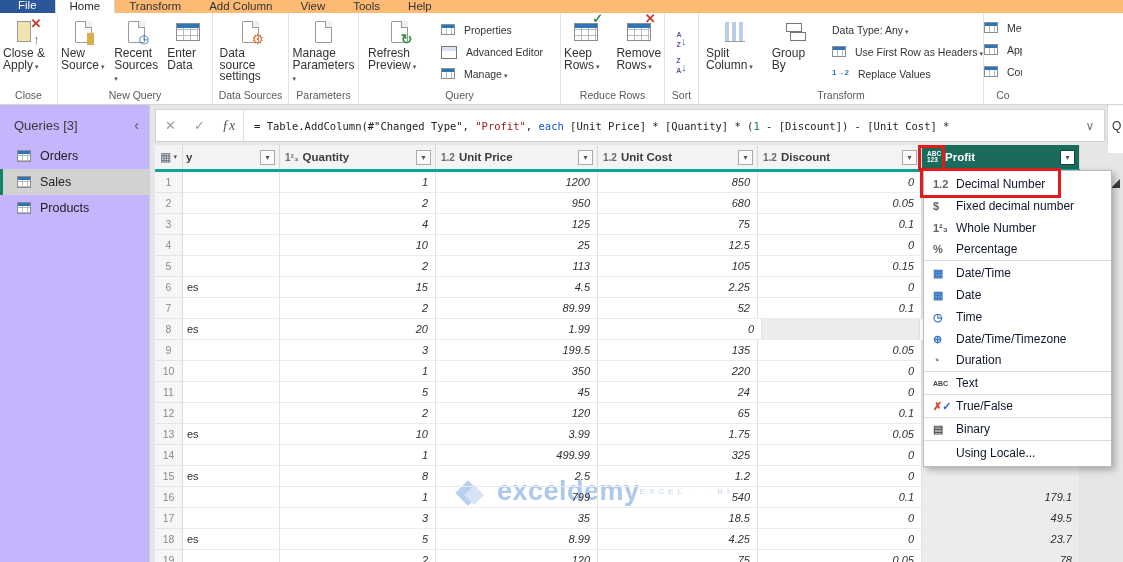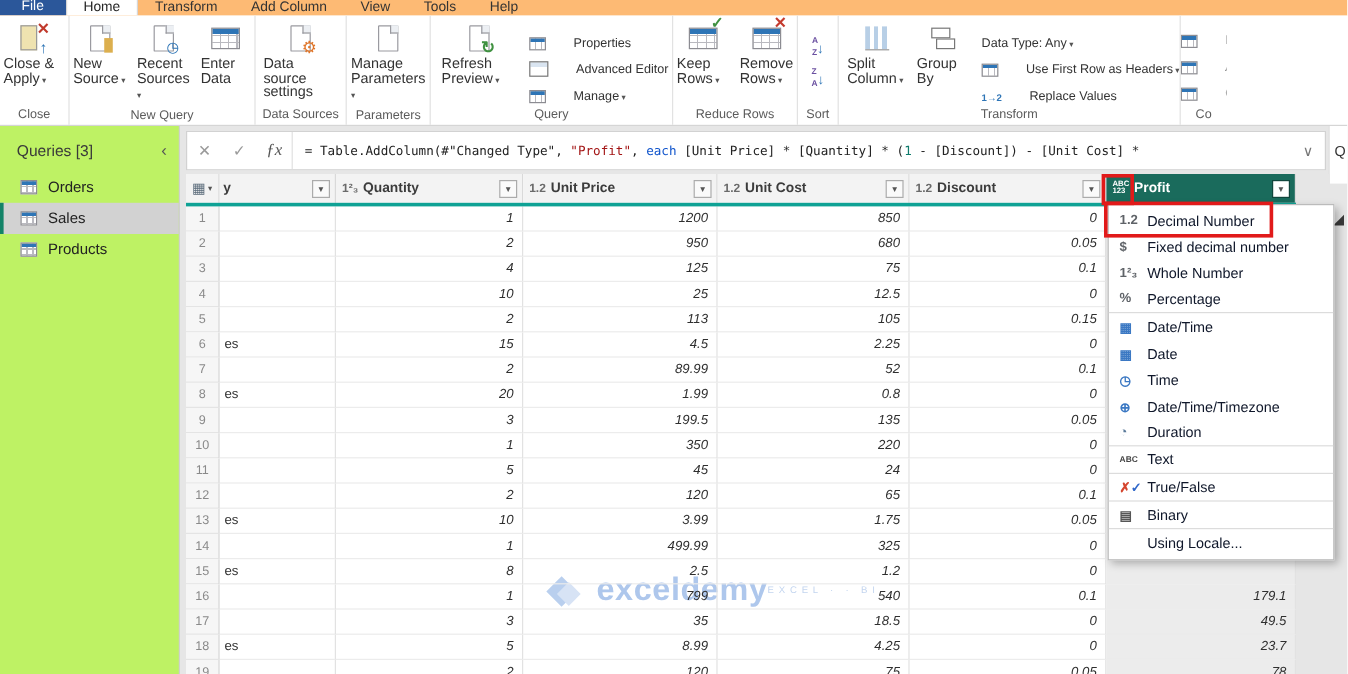--- a/index.html
+++ b/index.html
@@ -14,21 +14,21 @@
 
   
   .ribbon{position:absolute;left:0;top:13px;right:0;height:92px;background:#fff;border-bottom:1px solid #d5d5d5;display:flex}
   .rgroup{position:relative;height:100%;border-right:1px solid #e2e2e2;display:flex;flex-direction:column;align-items:center;flex:none;overflow:hidden}
   .rbtns{display:flex;flex:1;align-items:flex-start;justify-content:center;padding-top:4px;gap:2px;width:100%}
   .glabel{font-size:10.5px;color:#5b5b5b;text-align:center;padding:1px 0 3px 0;white-space:nowrap}
   .rbtn{display:flex;flex-direction:column;align-items:center;gap:3px;padding:2px 3px;min-width:40px}
   .rlabel{font-size:12px;line-height:11.5px;color:#333;text-align:left;max-width:62px}
   .dd::after{content:" ▾";font-size:7px;color:#555}
   .stack{display:flex;flex-direction:column;justify-content:flex-start;gap:4px;padding-top:7px}
-  .sbtn{display:flex;align-items:flex-end;gap:23px;height:18px;white-space:nowrap}
+  .sbtn{display:flex;align-items:flex-start;gap:9px;height:18px;white-space:nowrap}
   .slabel{font-size:10.5px;color:#333}
   
   .ricon{height:26px;display:flex;align-items:center;justify-content:center}
   .pgi{position:relative;width:17px;height:22px;background:#fff;border:1px solid #9a9aa0;border-radius:1px}
   .pgi::before{content:"";position:absolute;top:-1px;right:-1px;width:6px;height:6px;background:#eceff3;border-left:1px solid #9a9aa0;border-bottom:1px solid #9a9aa0}
   .ov-db::after{content:"█";color:#dcaf4e;font-size:10px;position:absolute;right:-3px;bottom:-2px}
   .ov-clock::after{content:"◷";color:#2e75b6;font-size:12px;position:absolute;right:-5px;bottom:-4px}
   .ov-gear::after{content:"⚙";color:#e0762a;font-size:14px;position:absolute;right:-6px;bottom:-5px}
   .ov-refresh::after{content:"↻";color:#3f9140;font-size:14px;font-weight:bold;position:absolute;right:-6px;bottom:-5px}
   .gri{width:24px;height:18px;border:1px solid #8c8c92;background-color:#fff;background-image:linear-gradient(#2e75b6 0 4px,transparent 4px),repeating-linear-gradient(90deg,transparent 0 6px,#b9b9bf 6px 7px),repeating-linear-gradient(transparent 0 5px,#b9b9bf 5px 6px)}
@@ -53,21 +53,21 @@
   .azi::after{content:"↓";font-size:11px;color:#2e75b6;vertical-align:2px;font-weight:normal}
   .zai{display:inline-block;font-size:7px;line-height:7px;white-space:pre;color:#6a4fa0;font-weight:bold}
   .zai::before{content:"Z\A A"}
   .zai::after{content:"↓";font-size:11px;color:#2e75b6;vertical-align:2px;font-weight:normal}
   .repv{font-size:8px;color:#2e75b6;font-weight:bold}
   .repv::after{content:"1→2"}
   .advi{width:16px;height:13px;border:1px solid #777;background:linear-gradient(#d9e4f0 0 4px,#fff 4px)}
   .sortbtn{display:flex;align-items:center;height:20px;padding:0 4px}
 
   
-  .sidebar{position:absolute;left:0;top:105px;width:150px;bottom:0;background:#bef264;border-right:1px solid #cfcfcf}
+  .sidebar{position:absolute;left:0;top:105px;width:150px;bottom:0;background:#c4b5fd;border-right:1px solid #cfcfcf}
   .sb-head{display:flex;align-items:center;padding:12px 10px 10px 14px;font-size:13px;color:#3a3a3a}
   .sb-collapse{margin-left:auto;color:#555;font-size:14px}
   .sb-item{display:flex;align-items:center;gap:9px;height:26px;padding-left:14px;font-size:12.5px;color:#222;border-left:3px solid transparent}
   .sb-item.sel{background:#d2d2d2;border-left:3px solid #138368}
   .tbl-mini{width:14px;height:12px;border:1px solid #8c8c92;background-color:#fff;background-image:linear-gradient(#2e75b6 0 3px,transparent 3px),repeating-linear-gradient(90deg,transparent 0 4px,#b9b9bf 4px 5px),repeating-linear-gradient(transparent 0 4px,#b9b9bf 4px 5px)}
 
   
   .main{position:absolute;left:150px;top:105px;right:0;bottom:0;background:#e6e6e6}
   .fbar{position:absolute;left:5px;top:4px;width:950px;height:33px;background:#fff;border:1px solid #d2d2d2;display:flex;align-items:center}
   .fb-btn{width:29px;height:100%;display:flex;align-items:center;justify-content:center;color:#9a9a9a;font-size:13px}
@@ -461,21 +461,20 @@
             <div class="cell c2">89.99</div>
             <div class="cell c3">52</div>
             <div class="cell c4">0.1</div>
             <div class="cell c5 selcol"></div>
           </div>
           <div class="trow">
             <div class="cell cn">8</div>
             <div class="cell c0">es</div>
             <div class="cell c1">20</div>
             <div class="cell c2">1.99</div>
-            <div class="cell c3">0.8</div>
             <div class="cell c4">0</div>
             <div class="cell c5 selcol"></div>
           </div>
           <div class="trow">
             <div class="cell cn">9</div>
             <div class="cell c0"></div>
             <div class="cell c1">3</div>
             <div class="cell c2">199.5</div>
             <div class="cell c3">135</div>
             <div class="cell c4">0.05</div>

